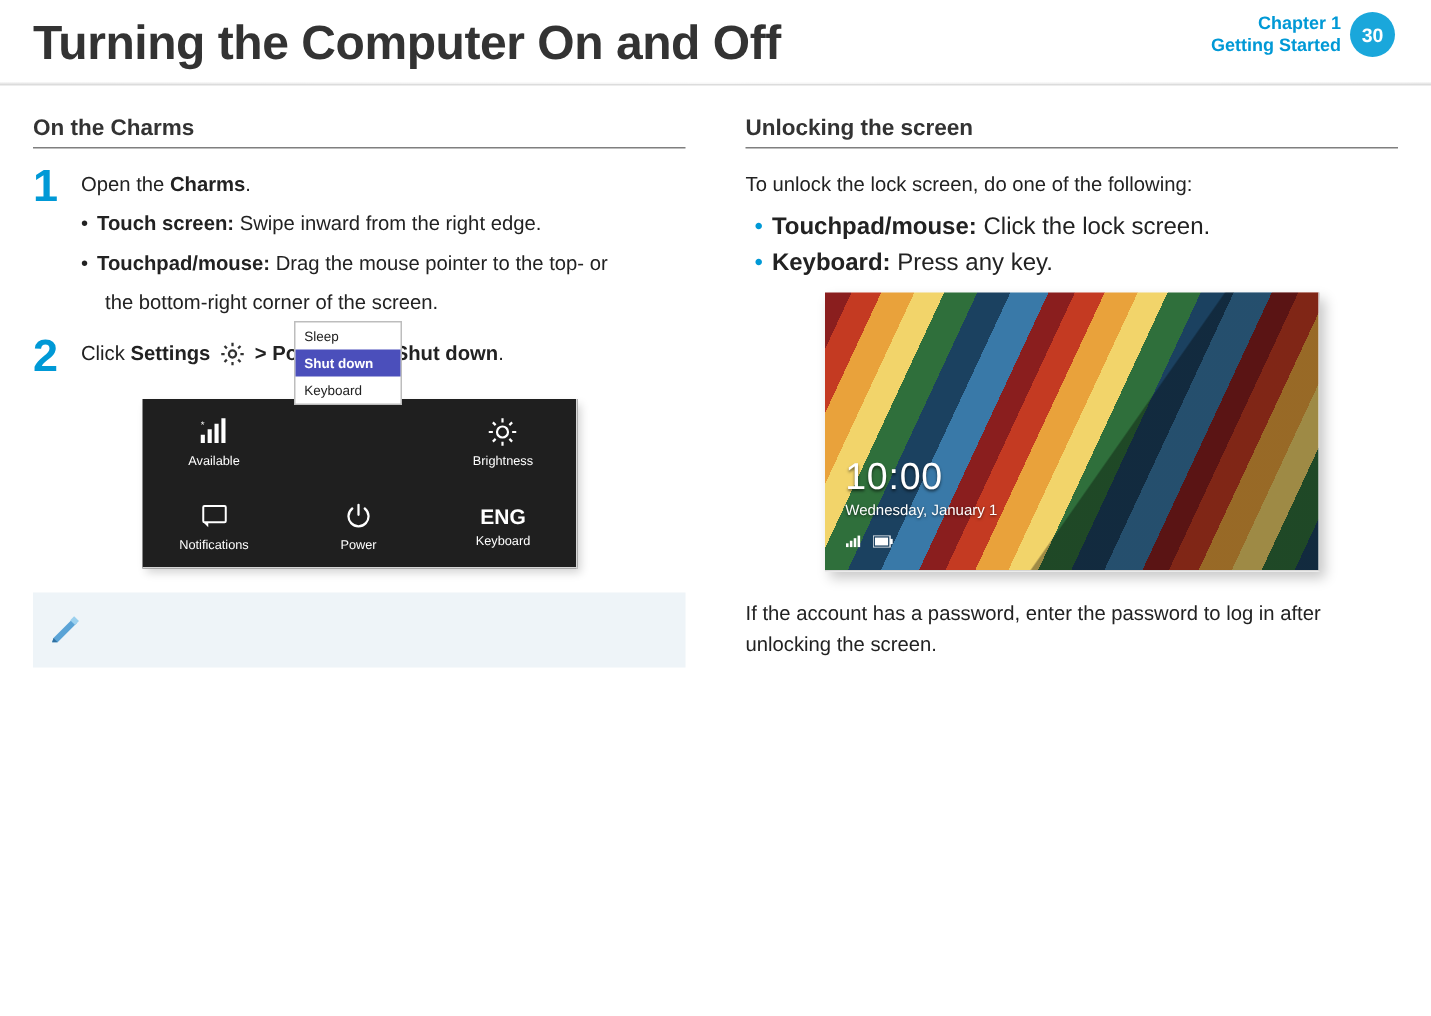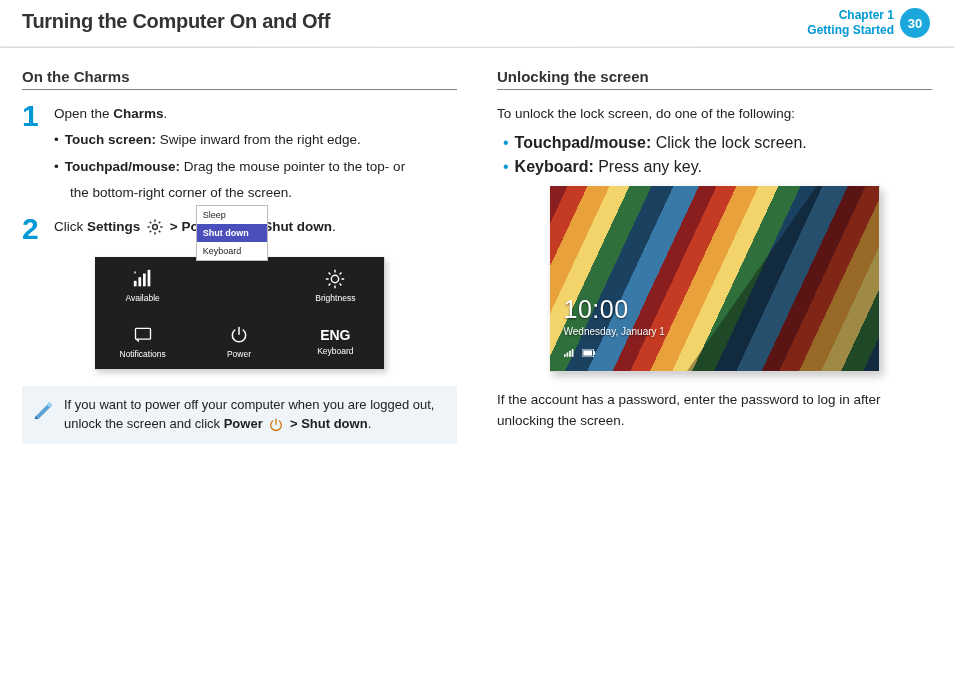--- a/index.html
+++ b/index.html
@@ -12,21 +12,21 @@
     overflow: hidden;
     position: relative;
   }
   .header {
     display: flex;
     justify-content: space-between;
     align-items: flex-start;
     padding: 10px 24px 8px 22px;
   }
   .header-title {
-    font-size: 20px;
+    font-size: 32px;
     font-weight: 600;
     color: #333;
     letter-spacing: -0.3px;
   }
   .header-right {
     display: flex;
     align-items: center;
     gap: 6px;
     margin-top: -2px;
   }
@@ -325,32 +325,20 @@
     </div>
 
     <div class="callout">
       <span class="note-icon">
         <svg viewBox="0 0 24 24" width="22" height="22">
             <path d="M4 20 L18 6 L21 9 L7 23 L3 23 Z" fill="#5aa3d6"></path>
             <path d="M3 23 L7 23 L4 20 Z" fill="#2f6fa0"></path>
             <rect x="17" y="5" width="5" height="4" transform="rotate(45 19 7)" fill="#9bd0ee"></rect>
           </svg>
       </span>
-      <div>
-        <span>If you want to power off your computer when you are logged out, unlock the screen and click </span><span class="b">Power</span>
-        <span class="ic-power-b">
-          <svg viewBox="0 0 24 24" width="16" height="16">
-              <g fill="none" stroke="#d07a12" stroke-width="2" stroke-linecap="round">
-                <path d="M12 3v8"></path>
-                <path d="M7 6a8 8 0 1 0 10 0"></path>
-              </g>
-            </svg>
-        </span>
-        <span class="b"> &gt; </span><span class="b">Shut down</span><span>.</span>
-      </div>
     </div>
   </div>
 
   <div class="col col-right">
     <div class="section-title">Unlocking the screen</div>
 
     <p class="body-text">To unlock the lock screen, do one of the following:</p>
 
     <div class="right-bullets">
       <div class="sub-bullet">

